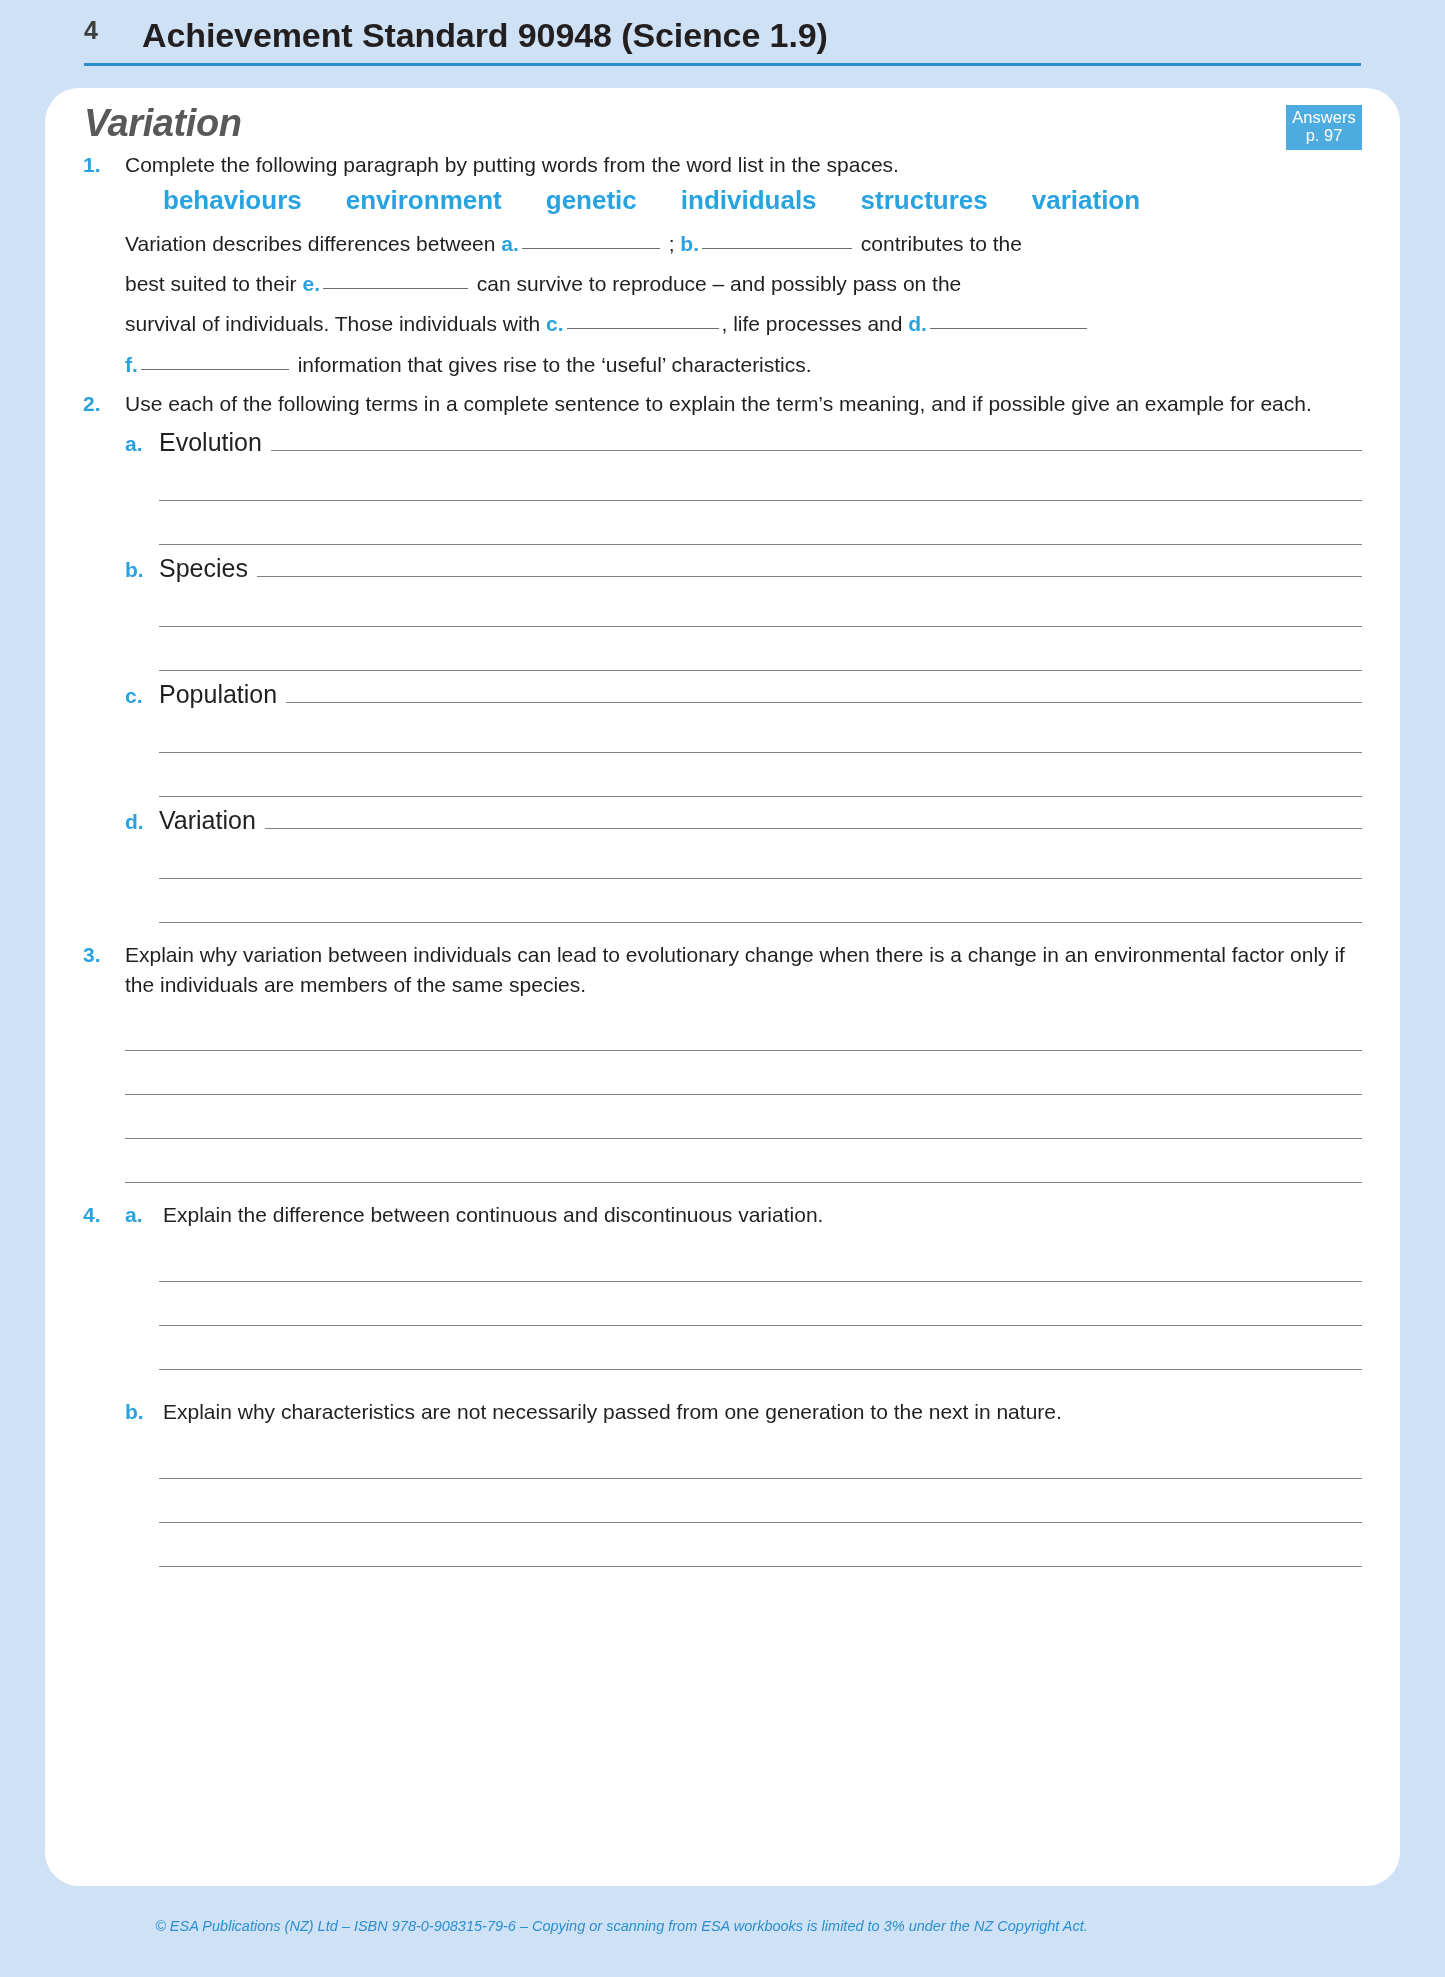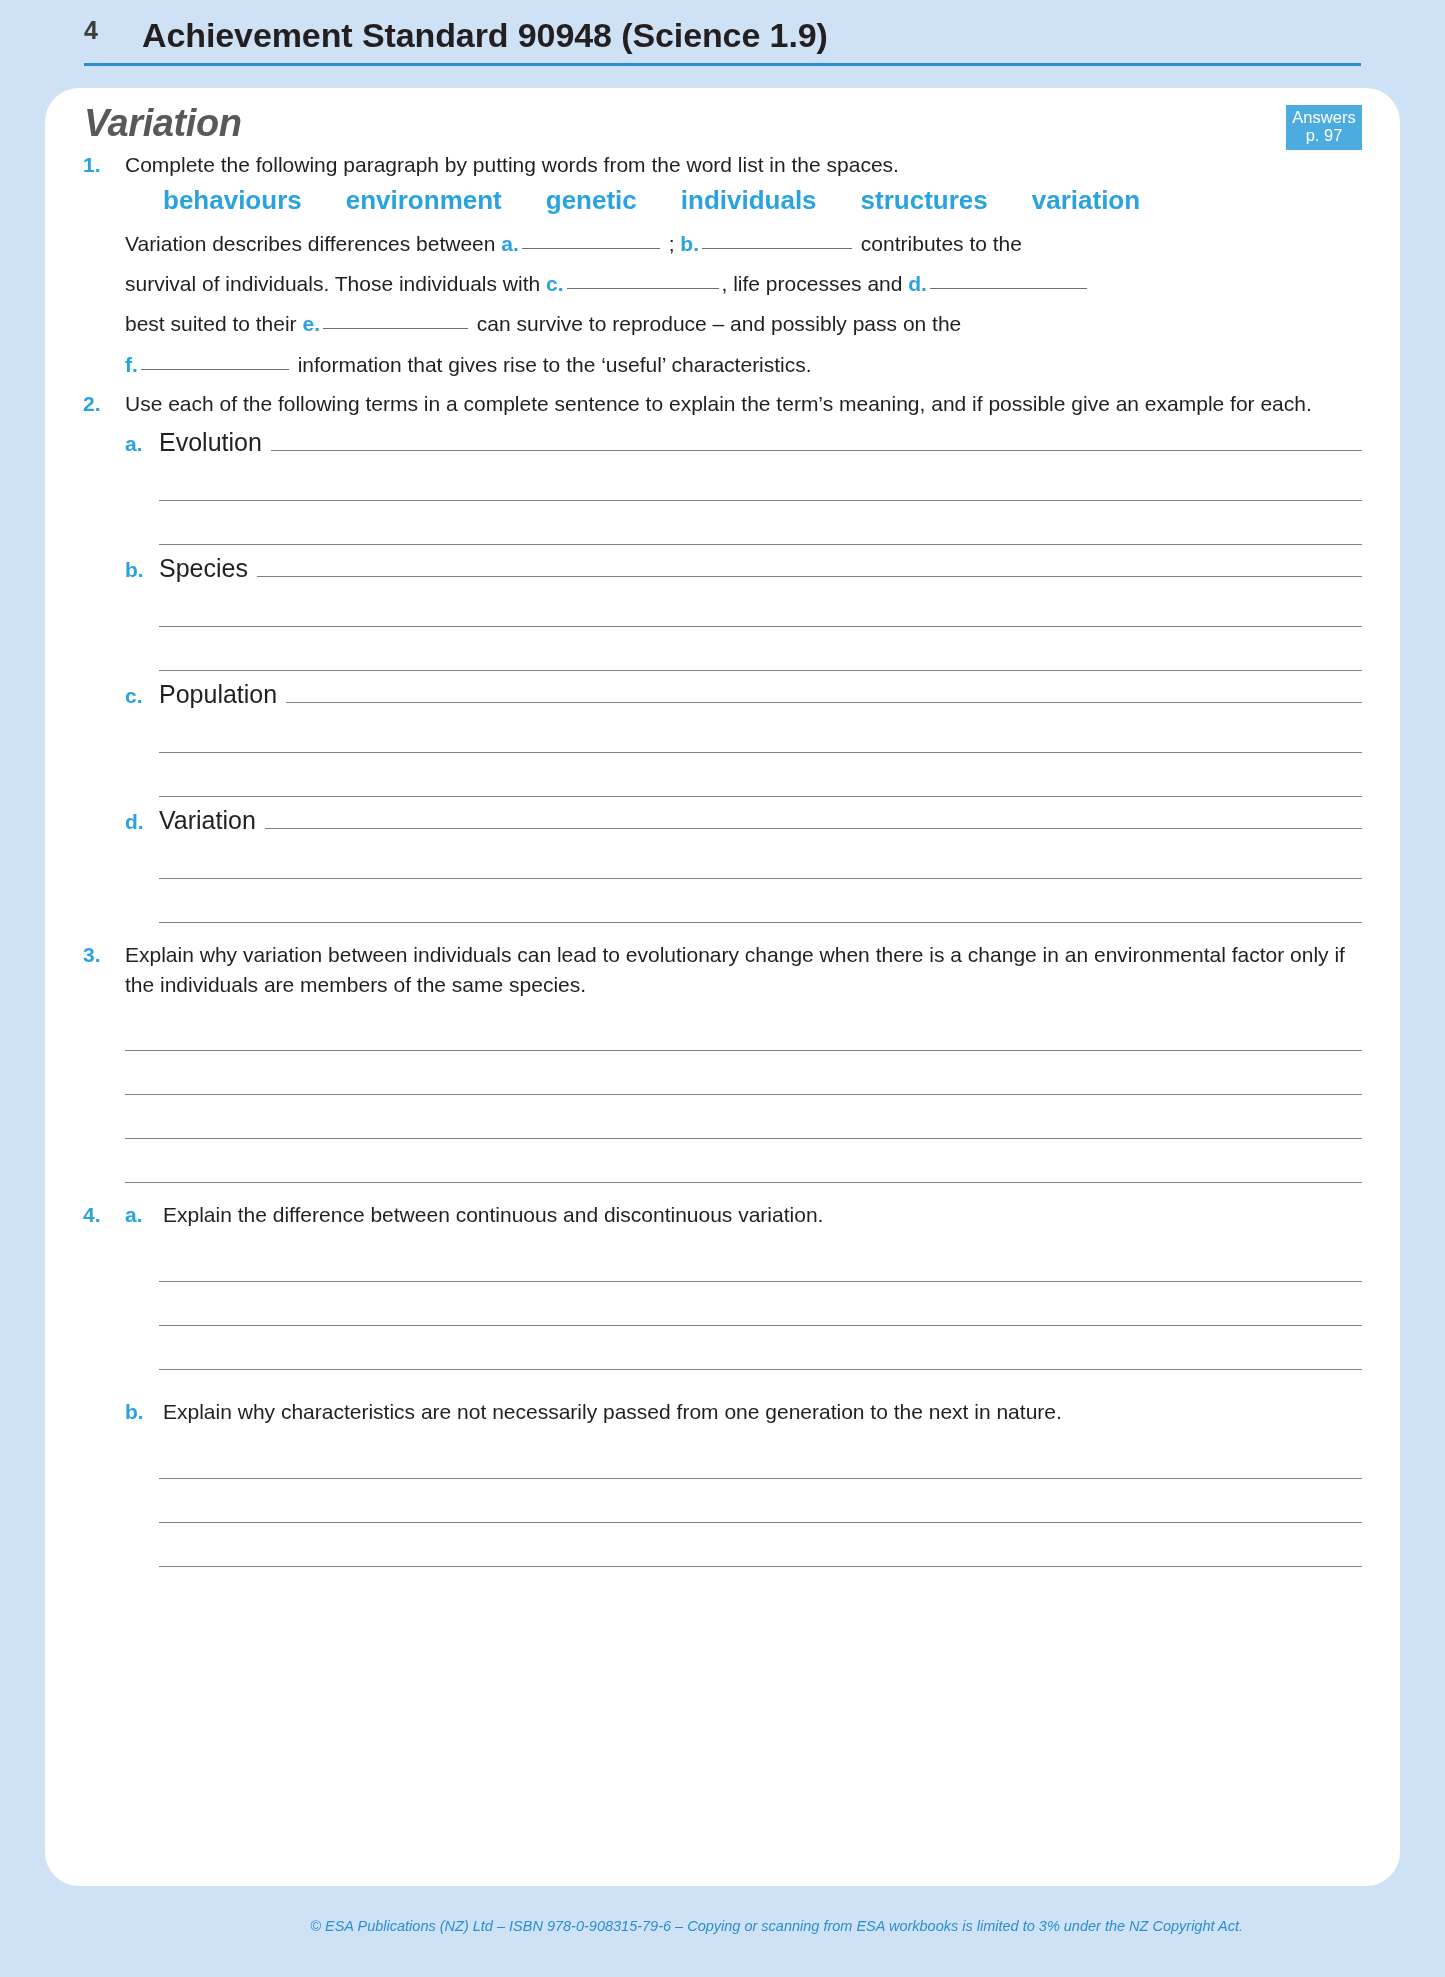--- a/index.html
+++ b/index.html
@@ -198,21 +198,21 @@
   .gap-sm { height: 8px; }
   .gap-md { height: 17px; }
   .gap-lg { height: 27px; }
 
   
   .footer {
     position: absolute;
     left: 0;
     top: 1918px;
     width: 1243px;
-    text-align: right;
+    text-align: center;
     font-size: 14.5px;
     font-style: italic;
     color: #2b8ed0;
   }
 </style>
 </head>
 <body>
 
 <div class="runhead">
   <div class="runhead-page">4</div>
@@ -247,28 +247,28 @@
 
     <div class="cloze">
       <div class="cloze-line">
         <span>Variation describes differences between</span>
         <span class="blank-label">a.</span><span class="blank w1"></span>
         <span>;</span>
         <span class="blank-label">b.</span><span class="blank w2"></span>
         <span>contributes to the</span>
       </div>
       <div class="cloze-line">
+        <span>best suited to their</span>
+        <span class="blank-label">e.</span><span class="blank w5"></span>
+        <span>can survive to reproduce – and possibly pass on the</span>
+      </div>
+      <div class="cloze-line">
         <span>survival of individuals. Those individuals with</span>
         <span class="blank-label">c.</span><span class="blank w3"></span><span>, life processes and</span>
         <span class="blank-label">d.</span><span class="blank w4"></span>
-      </div>
-      <div class="cloze-line">
-        <span>best suited to their</span>
-        <span class="blank-label">e.</span><span class="blank w5"></span>
-        <span>can survive to reproduce – and possibly pass on the</span>
       </div>
       <div class="cloze-line">
         <span class="blank-label">f.</span><span class="blank w6"></span>
         <span>information that gives rise to the ‘useful’ characteristics.</span>
       </div>
     </div>
 
     <div class="q" style="margin-top:4px">
       <div class="q-num">2.</div>
       <div class="q-body">Use each of the following terms in a complete sentence to explain the term’s meaning, and if possible give an example for each.</div>

